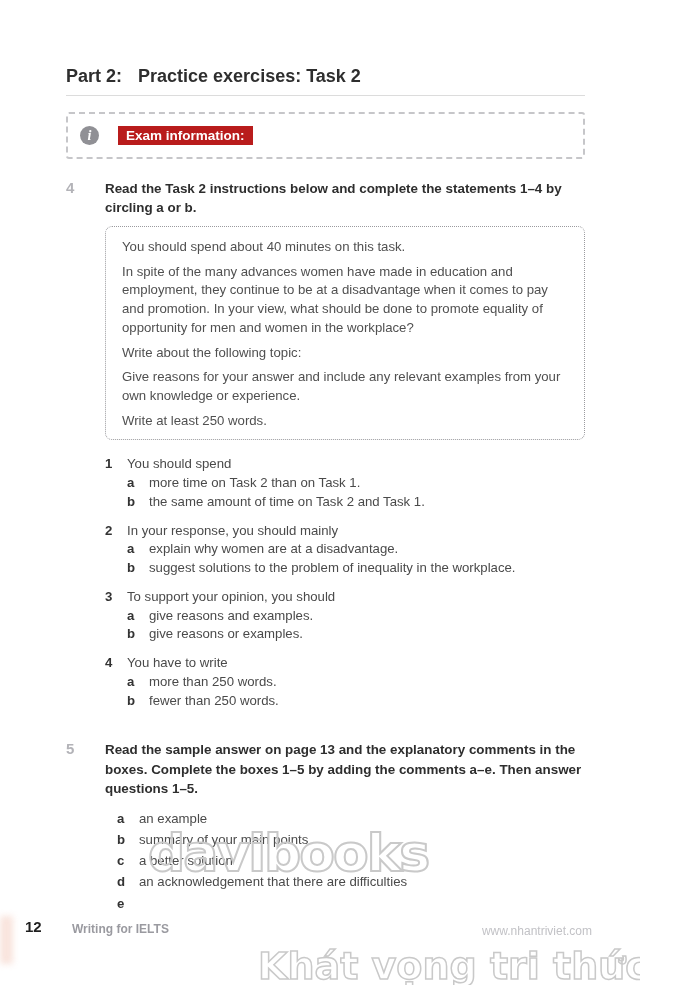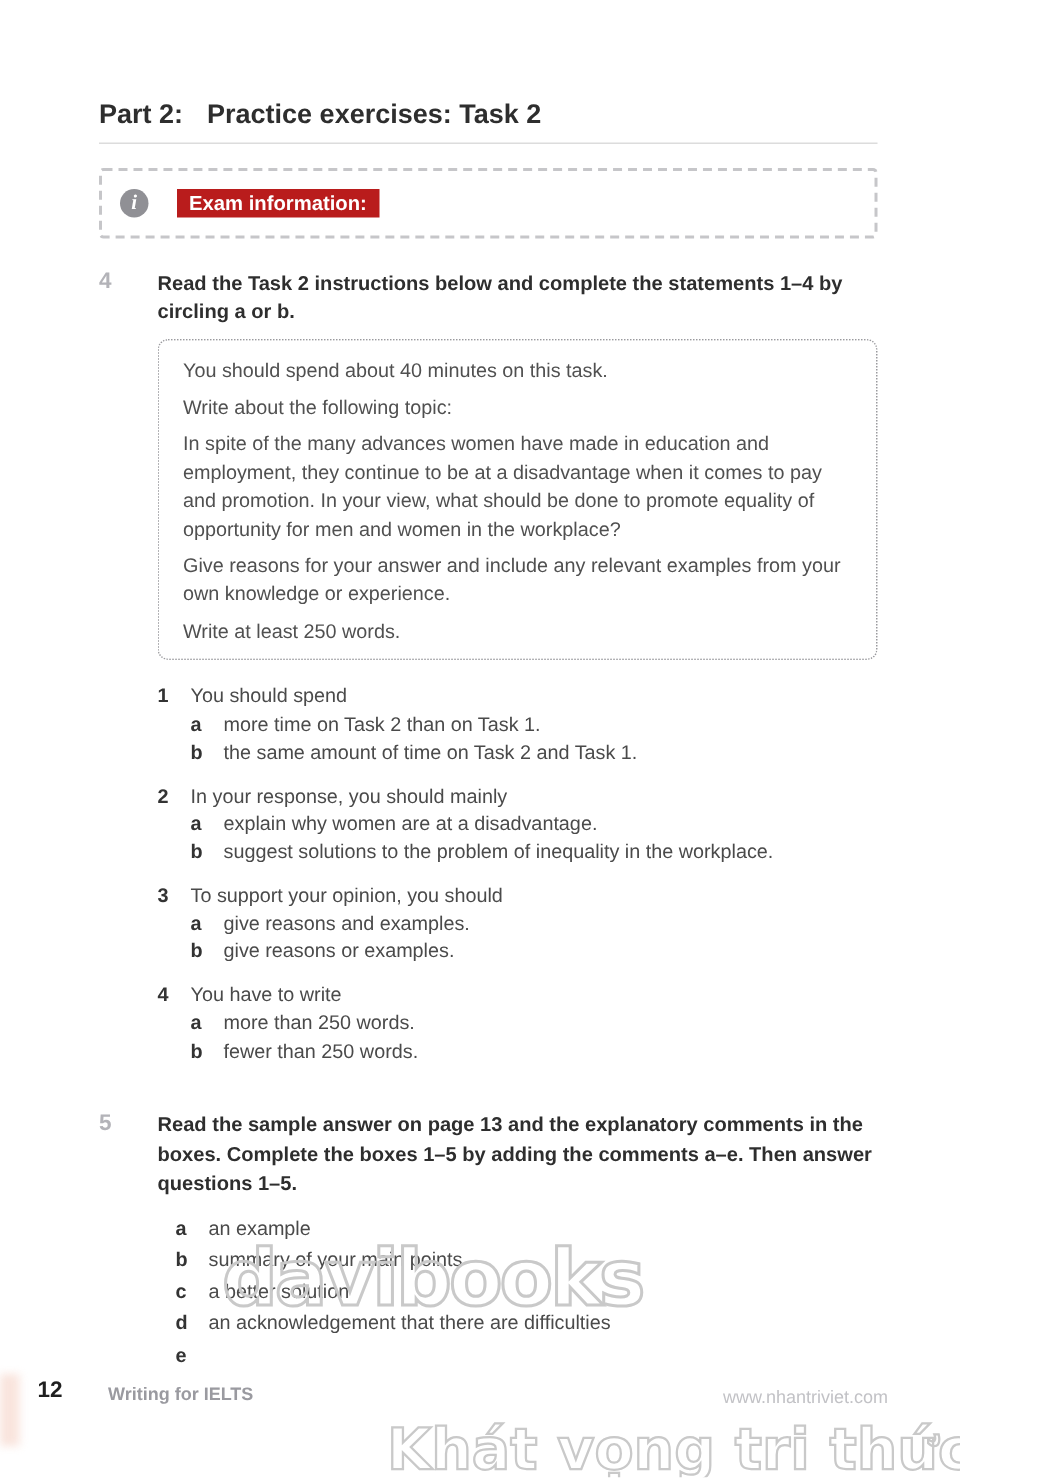--- a/index.html
+++ b/index.html
@@ -144,22 +144,22 @@
       <span class="exam-badge">Exam information:</span>
     </div>
 
     <div class="exercise">
       <div class="ex-num">4</div>
       <div class="ex-body">
         <div class="ex-instruction">Read the Task 2 instructions below and complete the statements 1–4 by circling a or b.</div>
 
         <div class="task-box">
           <p>You should spend about 40 minutes on this task.</p>
+          <p>In spite of the many advances women have made in education and employment, they continue to be at a disadvantage when it comes to pay and promotion. In your view, what should be done to promote equality of opportunity for men and women in the workplace?</p>
           <p>Write about the following topic:</p>
-          <p>In spite of the many advances women have made in education and employment, they continue to be at a disadvantage when it comes to pay and promotion. In your view, what should be done to promote equality of opportunity for men and women in the workplace?</p>
           <p>Give reasons for your answer and include any relevant examples from your own knowledge or experience.</p>
           <p>Write at least 250 words.</p>
         </div>
 
         <div class="q-list">
 
           <div class="q-item">
             <div class="q-row">
               <span class="q-num">1</span>
               <span class="q-stem">You should spend</span>

